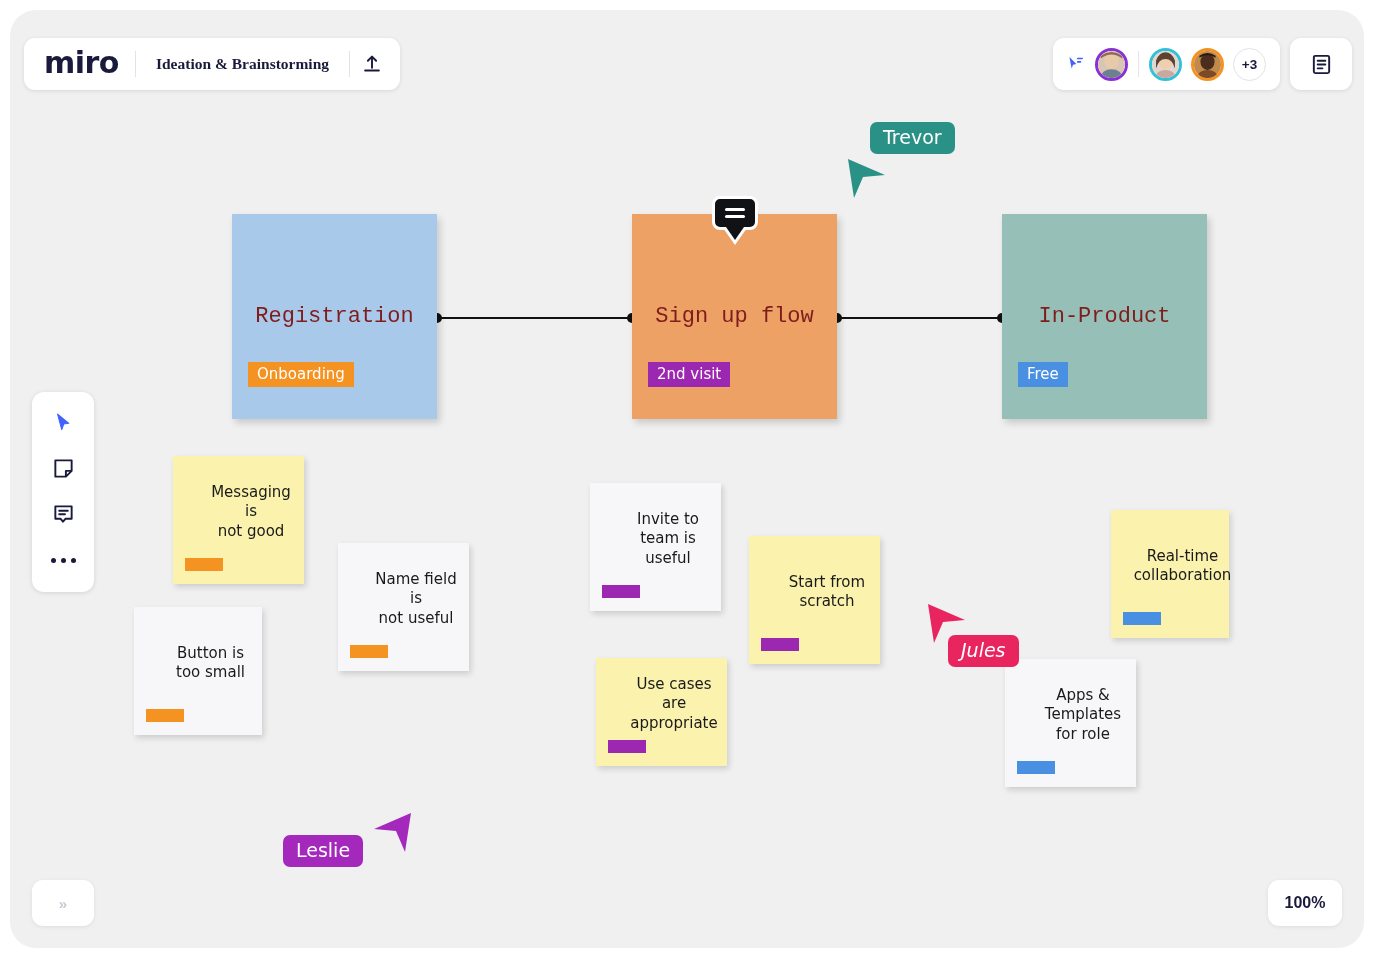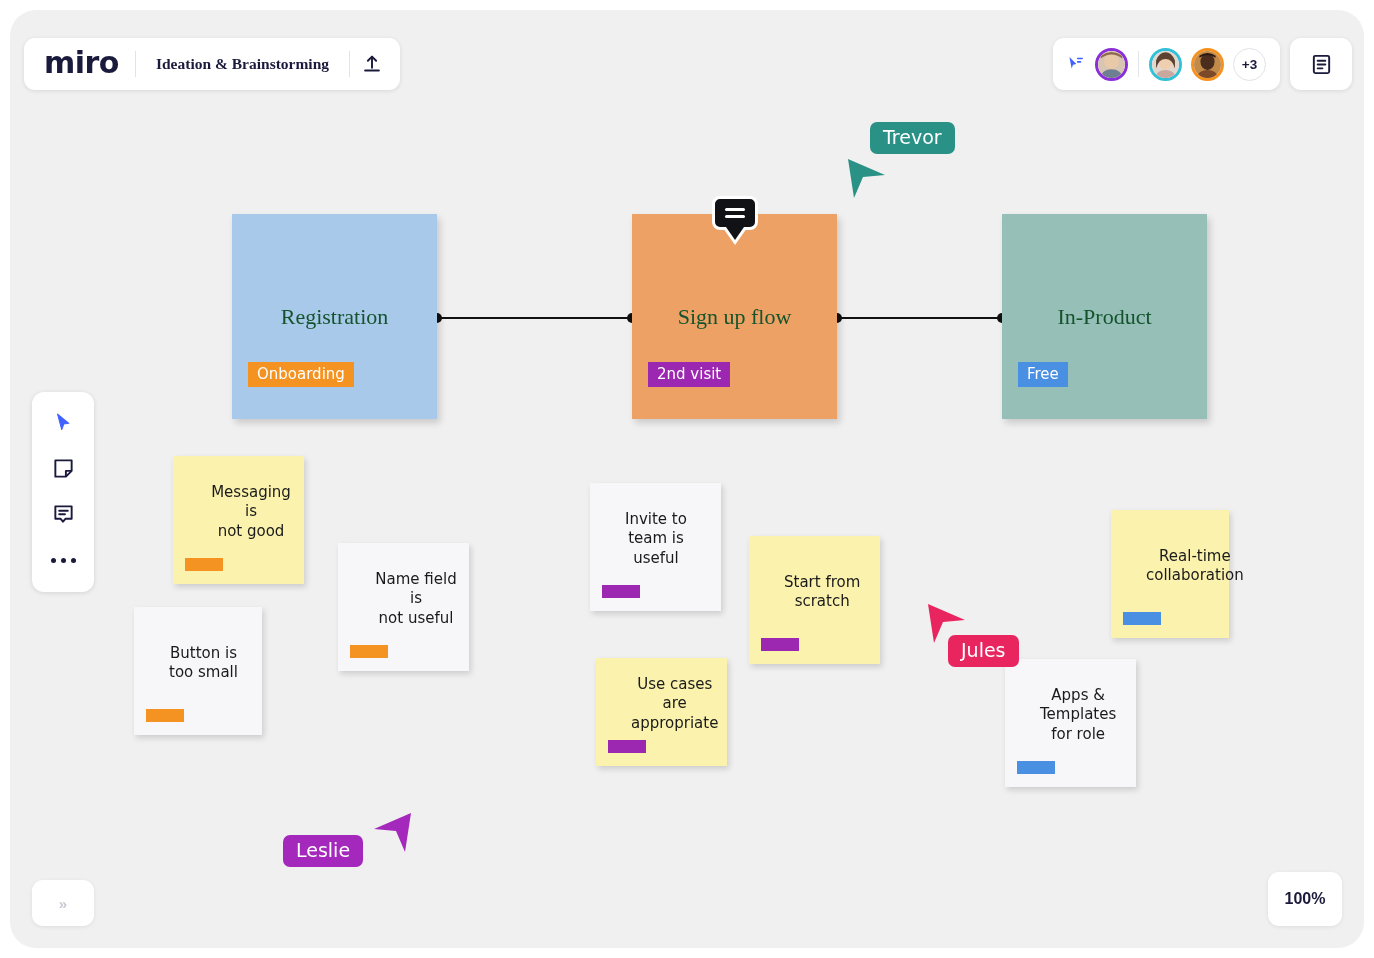--- a/index.html
+++ b/index.html
@@ -116,38 +116,38 @@
     position: absolute; left: 22px; bottom: 22px;
     width: 62px; height: 46px;
     background: #fff; border-radius: 11px;
     box-shadow: 0 1px 4px rgba(0,0,0,.08);
     display: flex; align-items: center; justify-content: center;
     font-size: 15px; font-weight: 700; color: #c9c9d4;
     cursor: pointer; z-index: 30;
   }
   #zoom-btn {
     position: absolute; right: 22px; bottom: 22px;
-    min-width: 74px; height: 54px; padding: 0 14px;
+    min-width: 74px; height: 46px; padding: 0 14px;
     background: #fff; border-radius: 11px;
     box-shadow: 0 1px 4px rgba(0,0,0,.08);
     display: flex; align-items: center; justify-content: center;
     font-size: 16px; font-weight: 700; color: #1a1a3c;
     cursor: pointer; z-index: 30;
   }
 
   
   .flow-box {
     position: absolute;
     display: flex; align-items: center; justify-content: center;
     box-shadow: 3px 4px 7px rgba(0,0,0,.16);
     cursor: pointer;
   }
   .flow-label {
-    font-size: 22px; color: #14532d;
-    font-family: Liberation Serif, serif;
+    font-size: 22px; color: #7f1d1d;
+    font-family: Liberation Mono, monospace;
     text-align: center;
   }
   .flow-tag {
     position: absolute; left: 16px; bottom: 32px;
     padding: 3px 9px 4px;
     font-size: 15px; color: #fff; font-weight: 400;
     font-family: "DejaVu Sans", sans-serif;
     white-space: nowrap;
   }
 
@@ -185,21 +185,21 @@
     border-right: 12px solid transparent;
     border-top: 17px solid #fff;
     z-index: -1;
   }
 
   
   .sticky {
     position: absolute;
     box-shadow: 2px 3px 6px rgba(0,0,0,.15);
     cursor: pointer;
-    display: flex; align-items: center;  padding-left: 25px;
+    display: flex; align-items: center; justify-content: center; padding-left: 25px;
   }
   .sticky .txt {
     font-size: 15px; color: #1a1a1a; text-align: center;
     font-family: "DejaVu Sans", sans-serif;
     line-height: 1.28;
     padding: 0 10px;
     margin-bottom: 16px;
   }
   .sticky .bar {
     position: absolute; left: 12px; bottom: 13px;
@@ -277,21 +277,21 @@
       <div class="cursor-group" style="left: 0px; top: 0px;">
         <div class="cursor-arrow" style="left: 835px; top: 148px;"><svg width="44" height="44" viewBox="0 0 44 44">
             <path d="M3 1 L40 17 L18 19 L9 40 Z" fill="#2a9187"></path>
           </svg></div>
         <div class="cursor-label" style="left: 860px; top: 112px; background: rgb(42, 145, 135);">Trevor</div>
       </div>
       <div class="cursor-group" style="left: 0px; top: 0px;">
         <div class="cursor-arrow" style="left: 915px; top: 593px;"><svg width="44" height="44" viewBox="0 0 44 44">
             <path d="M3 1 L40 17 L18 19 L9 40 Z" fill="#e8255f"></path>
           </svg></div>
-        <div class="cursor-label" style="left: 938px; top: 625px; background: rgb(232, 37, 95);">Jules</div>
+        <div class="cursor-label" style="left: 938px; top: 625px; background: rgb(232, 37, 95); font-style: italic;">Jules</div>
       </div>
       <div class="cursor-group" style="left: 0px; top: 0px;">
         <div class="cursor-arrow" style="left: 360px; top: 802px;"><svg width="44" height="44" viewBox="0 0 44 44">
             <path transform="scale(-1,1) translate(-44,0)" d="M3 1 L40 17 L18 19 L9 40 Z" fill="#a428bb"></path>
           </svg></div>
         <div class="cursor-label" style="left: 273px; top: 825px; background: rgb(164, 40, 187);">Leslie</div>
       </div>
     </div>
 
   <div id="topbar-left">

